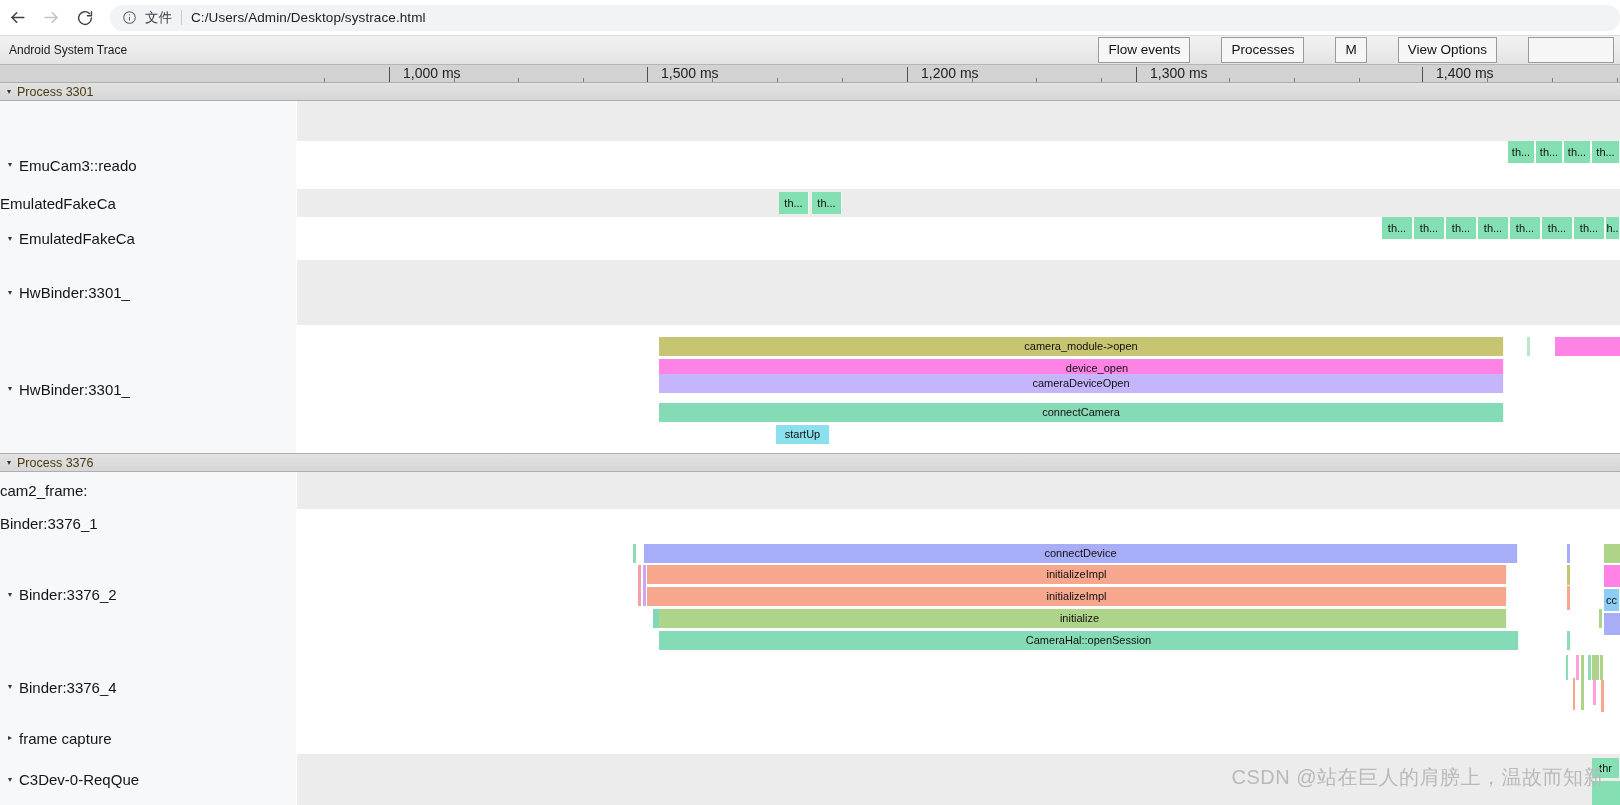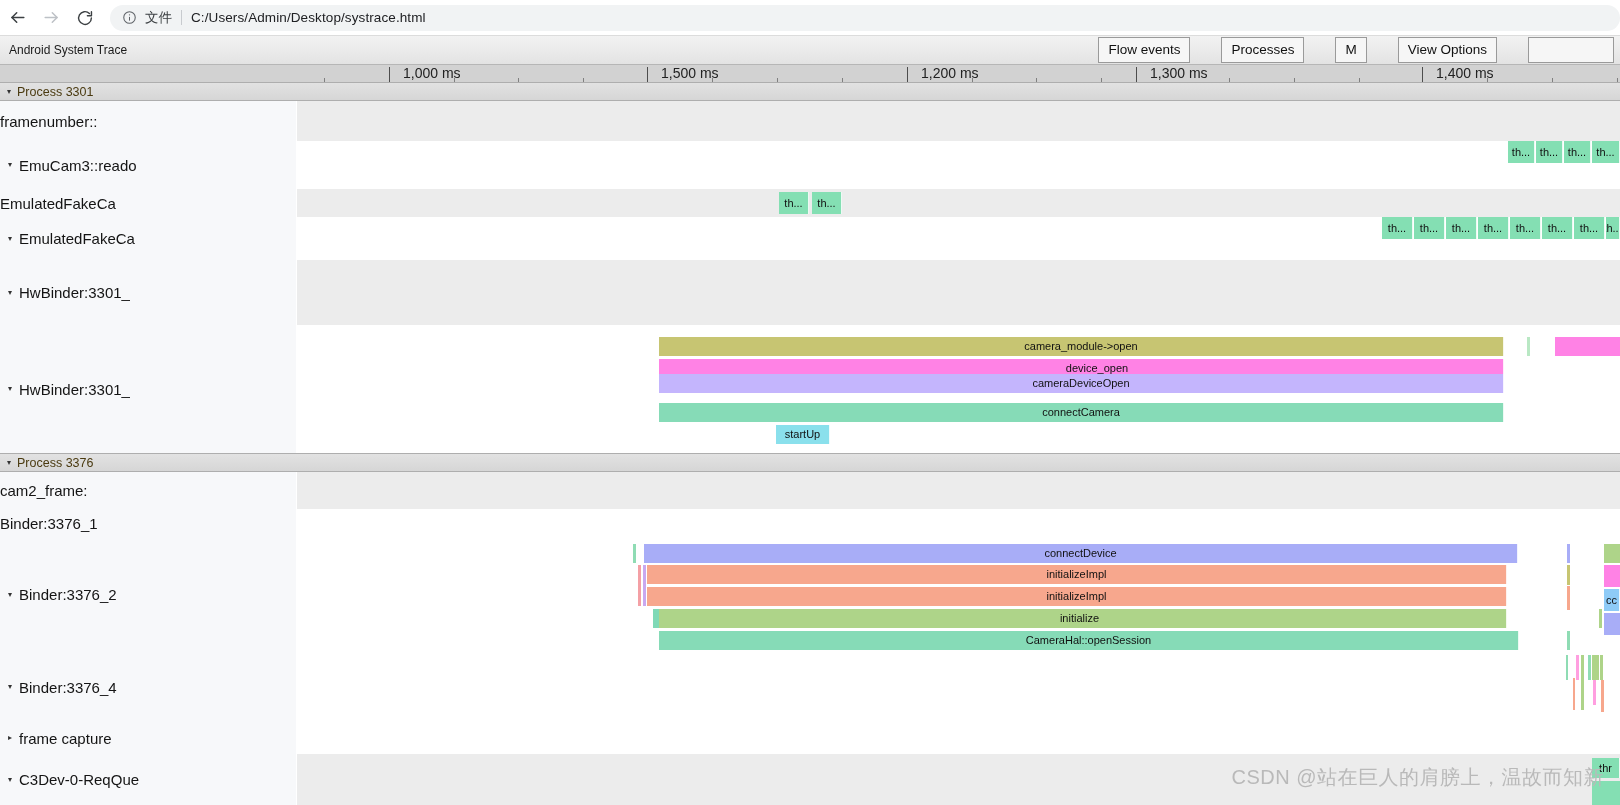--- a/index.html
+++ b/index.html
@@ -271,23 +271,20 @@
         <div class="gridline major" style="left: 1126px;"></div>
       </div>
     <div id="rows-layer">
         <div class="proc-header" style="top: 0px;">
           <span class="tri">▾</span>
           <span class="proc-label">Process 3301</span>
         </div>
         <div class="row shade" style="top: 19px; height: 40px;">
           <div class="rowbg-left"></div>
           <div class="rowbg-right"></div>
-          <div class="track-label">
-            <span class="tname">framenumber::</span>
-          </div>
         </div>
         <div class="row light" style="top: 59px; height: 48px;">
           <div class="rowbg-left"></div>
           <div class="rowbg-right"></div>
           <div class="track-label" style="padding-left: 8px;">
             <span class="tri">▾</span>
             <span class="tname">EmuCam3::reado</span>
           </div>
         </div>
         <div class="row shade" style="top: 107px; height: 28px;">

